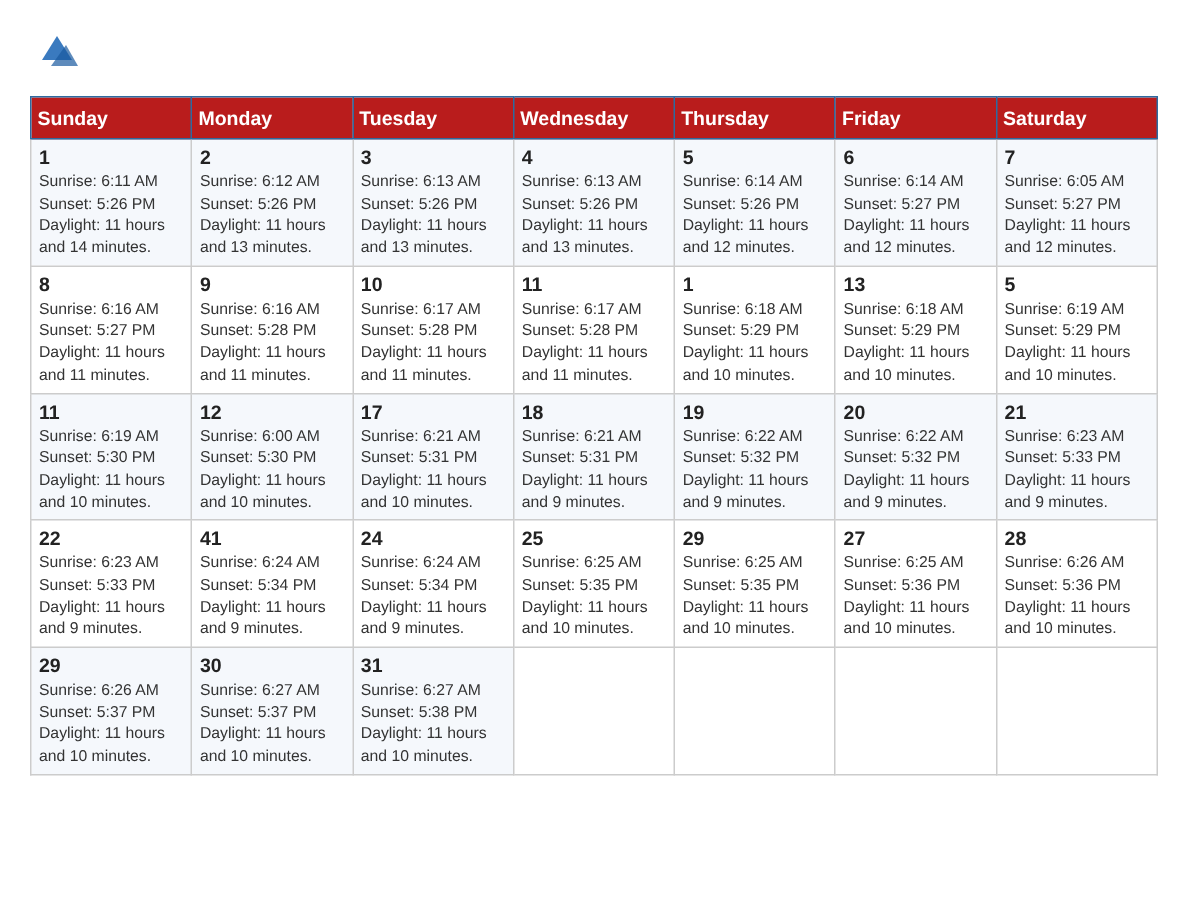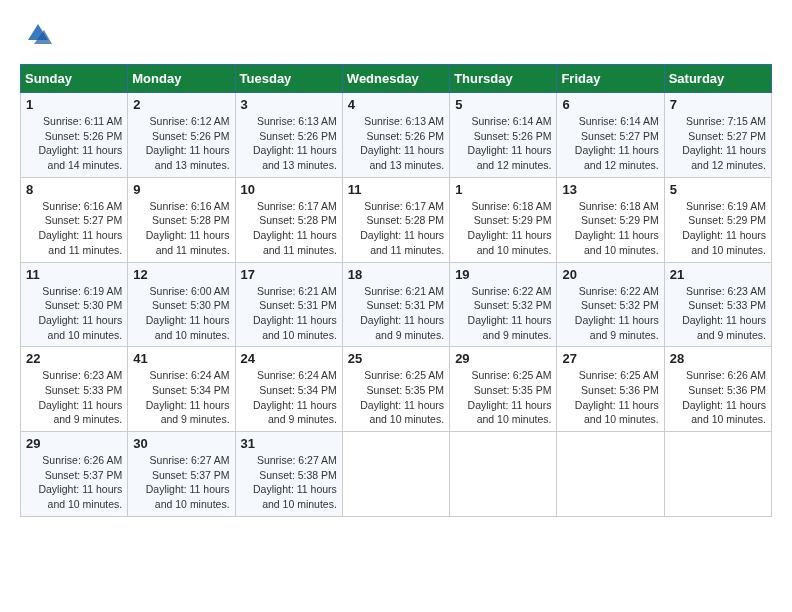--- a/index.html
+++ b/index.html
@@ -51,21 +51,21 @@
     .location {
       font-size: 14px;
       color: #555;
     }
     .calendar {
       width: 100%;
       border-collapse: collapse;
       font-size: 11px;
     }
     .calendar thead tr th {
-      background-color: #15803d;
+      background-color: #b91c1c;
       color: #fff;
       padding: 6px 4px;
       text-align: left;
       font-size: 13px;
       font-weight: bold;
       border: 1px solid #2d6aa0;
     }
     .calendar tbody tr td {
       border: 1px solid #ccc;
       padding: 4px 5px;
@@ -80,21 +80,20 @@
       font-size: 13px;
       font-weight: bold;
       color: #222;
       display: block;
       margin-bottom: 2px;
     }
     .day-info {
       color: #333;
       line-height: 1.4;
       font-size: 10.5px;
-      text-align: right;
     }
     .empty-cell {
       background: #fff !important;
     }
   </style>
 </head>
 <body>
 
 <div class="header">
   <div class="logo">
@@ -171,21 +170,21 @@
         <span class="day-number">6</span>
         <div class="day-info">
           <span>Sunrise: 6:14 AM</span><br>
           <span>Sunset: 5:27 PM</span><br>
           <span>Daylight: 11 hours and 12 minutes.</span>
         </div>
       </td>
         <td>
         <span class="day-number">7</span>
         <div class="day-info">
-          <span>Sunrise: 7:15 AM</span><br>
+          <span>Sunrise: 6:05 AM</span><br>
           <span>Sunset: 5:27 PM</span><br>
           <span>Daylight: 11 hours and 12 minutes.</span>
         </div>
       </td>
       </tr>
       <tr>
         <td>
         <span class="day-number">8</span>
         <div class="day-info">
           <span>Sunrise: 6:16 AM</span><br>

